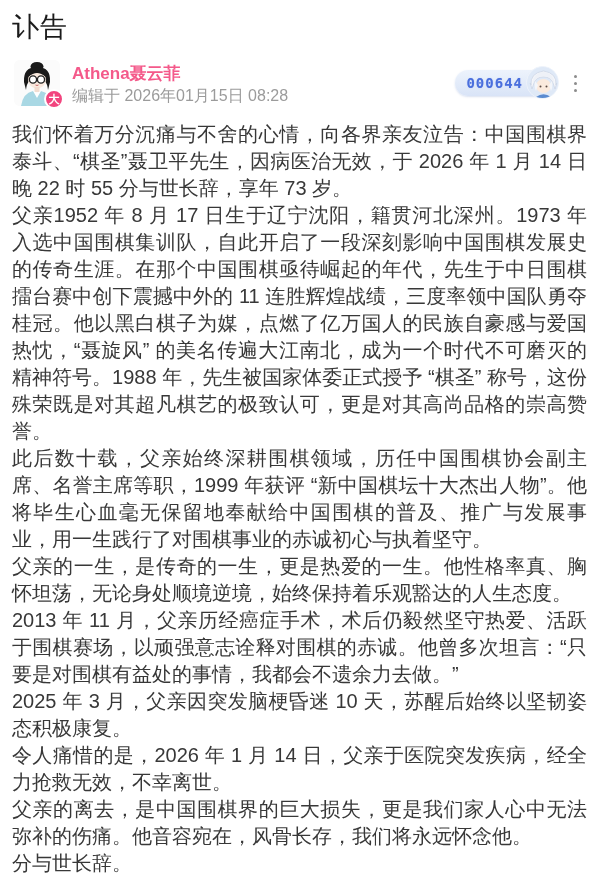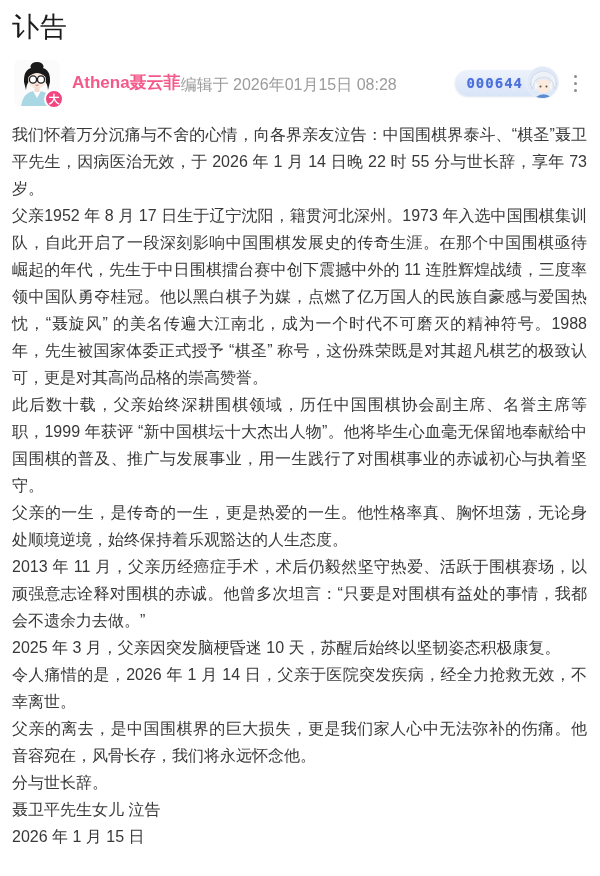--- a/index.html
+++ b/index.html
@@ -58,21 +58,21 @@
     color: #fff;
     font-size: 11px;
     font-weight: 700;
     display: flex;
     align-items: center;
     justify-content: center;
   }
   .author-info {
     margin-left: 12px;
     display: flex;
-    flex-direction: row;
+    flex-direction: column;
     justify-content: center;
   }
   .author-name {
     font-size: 17px;
     font-weight: 700;
     color: #f4598a;
     line-height: 20px;
   }
   .author-meta {
     margin-top: 4px;
@@ -130,21 +130,21 @@
     background: #8c8c8c;
   }
 
   
   .post-body {
     margin-top: 14px;
     padding: 0 13px 0 12px;
   }
   .post-body p {
     margin: 0;
-    font-size: 16px;
+    font-size: 20px;
     line-height: 27px;
     color: #383838;
     text-align: justify;
     word-break: break-all;
   }
 </style>
 </head>
 <body>
 
 <div class="page-wrap">

